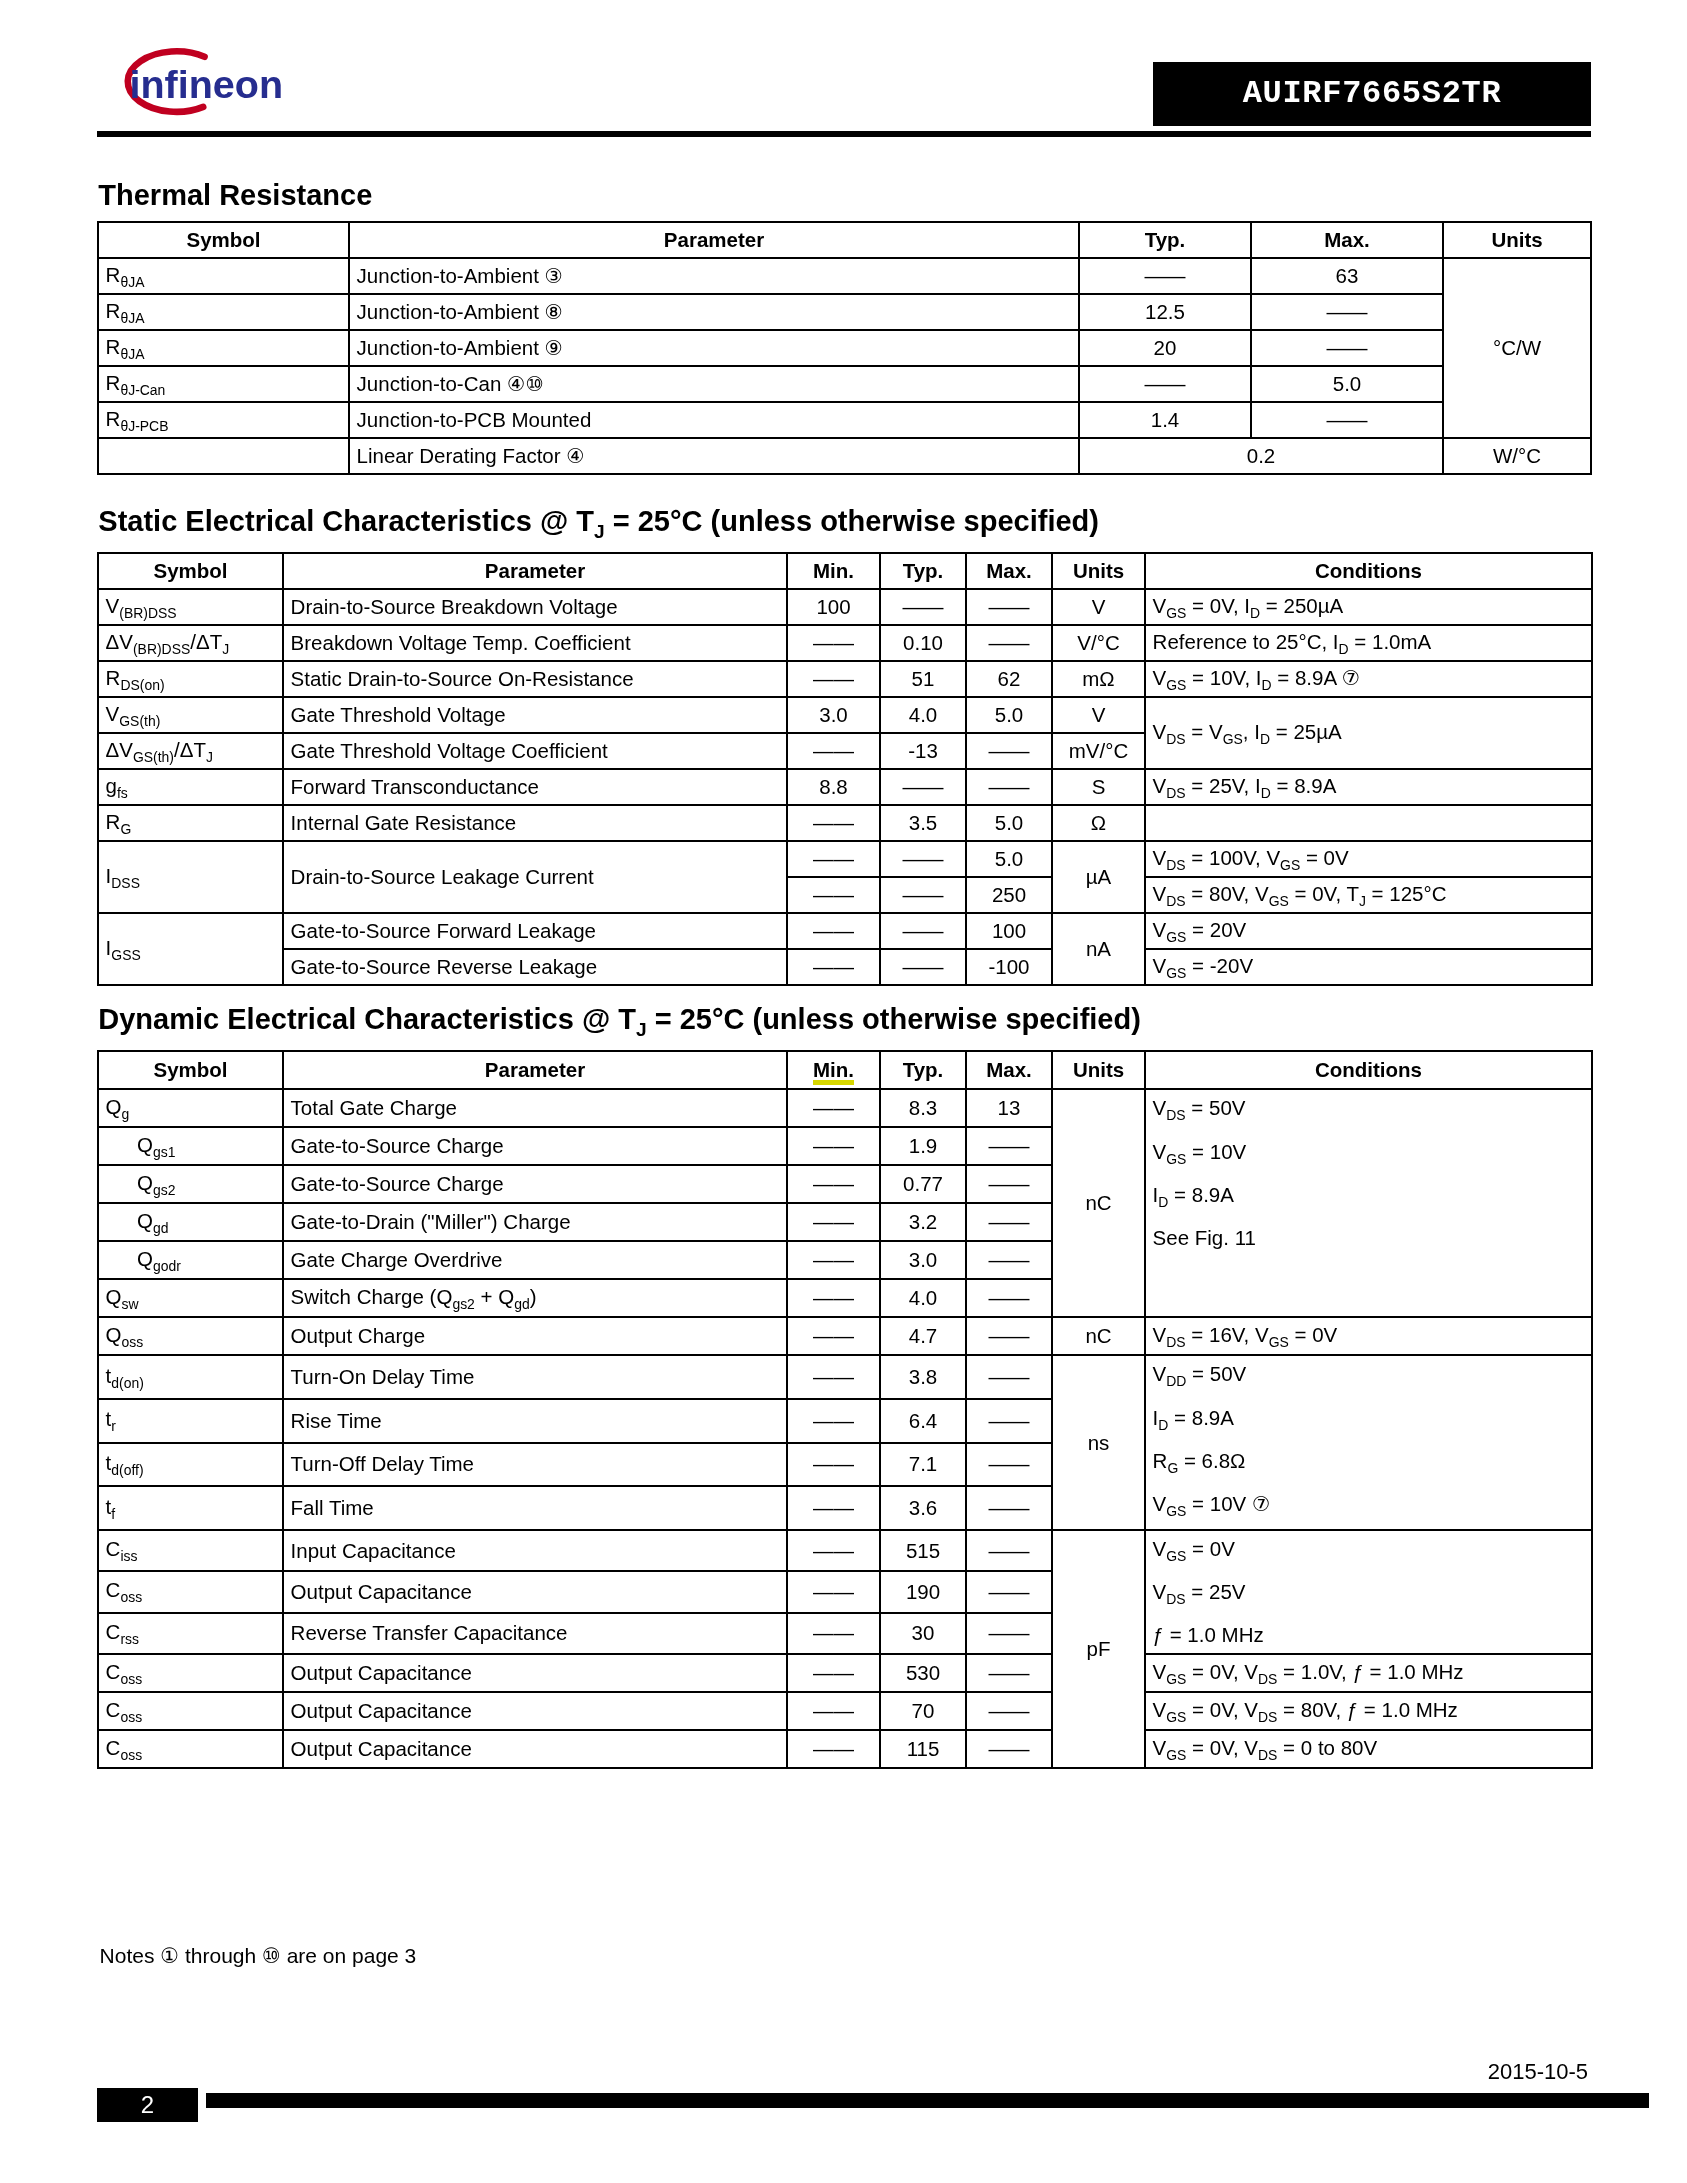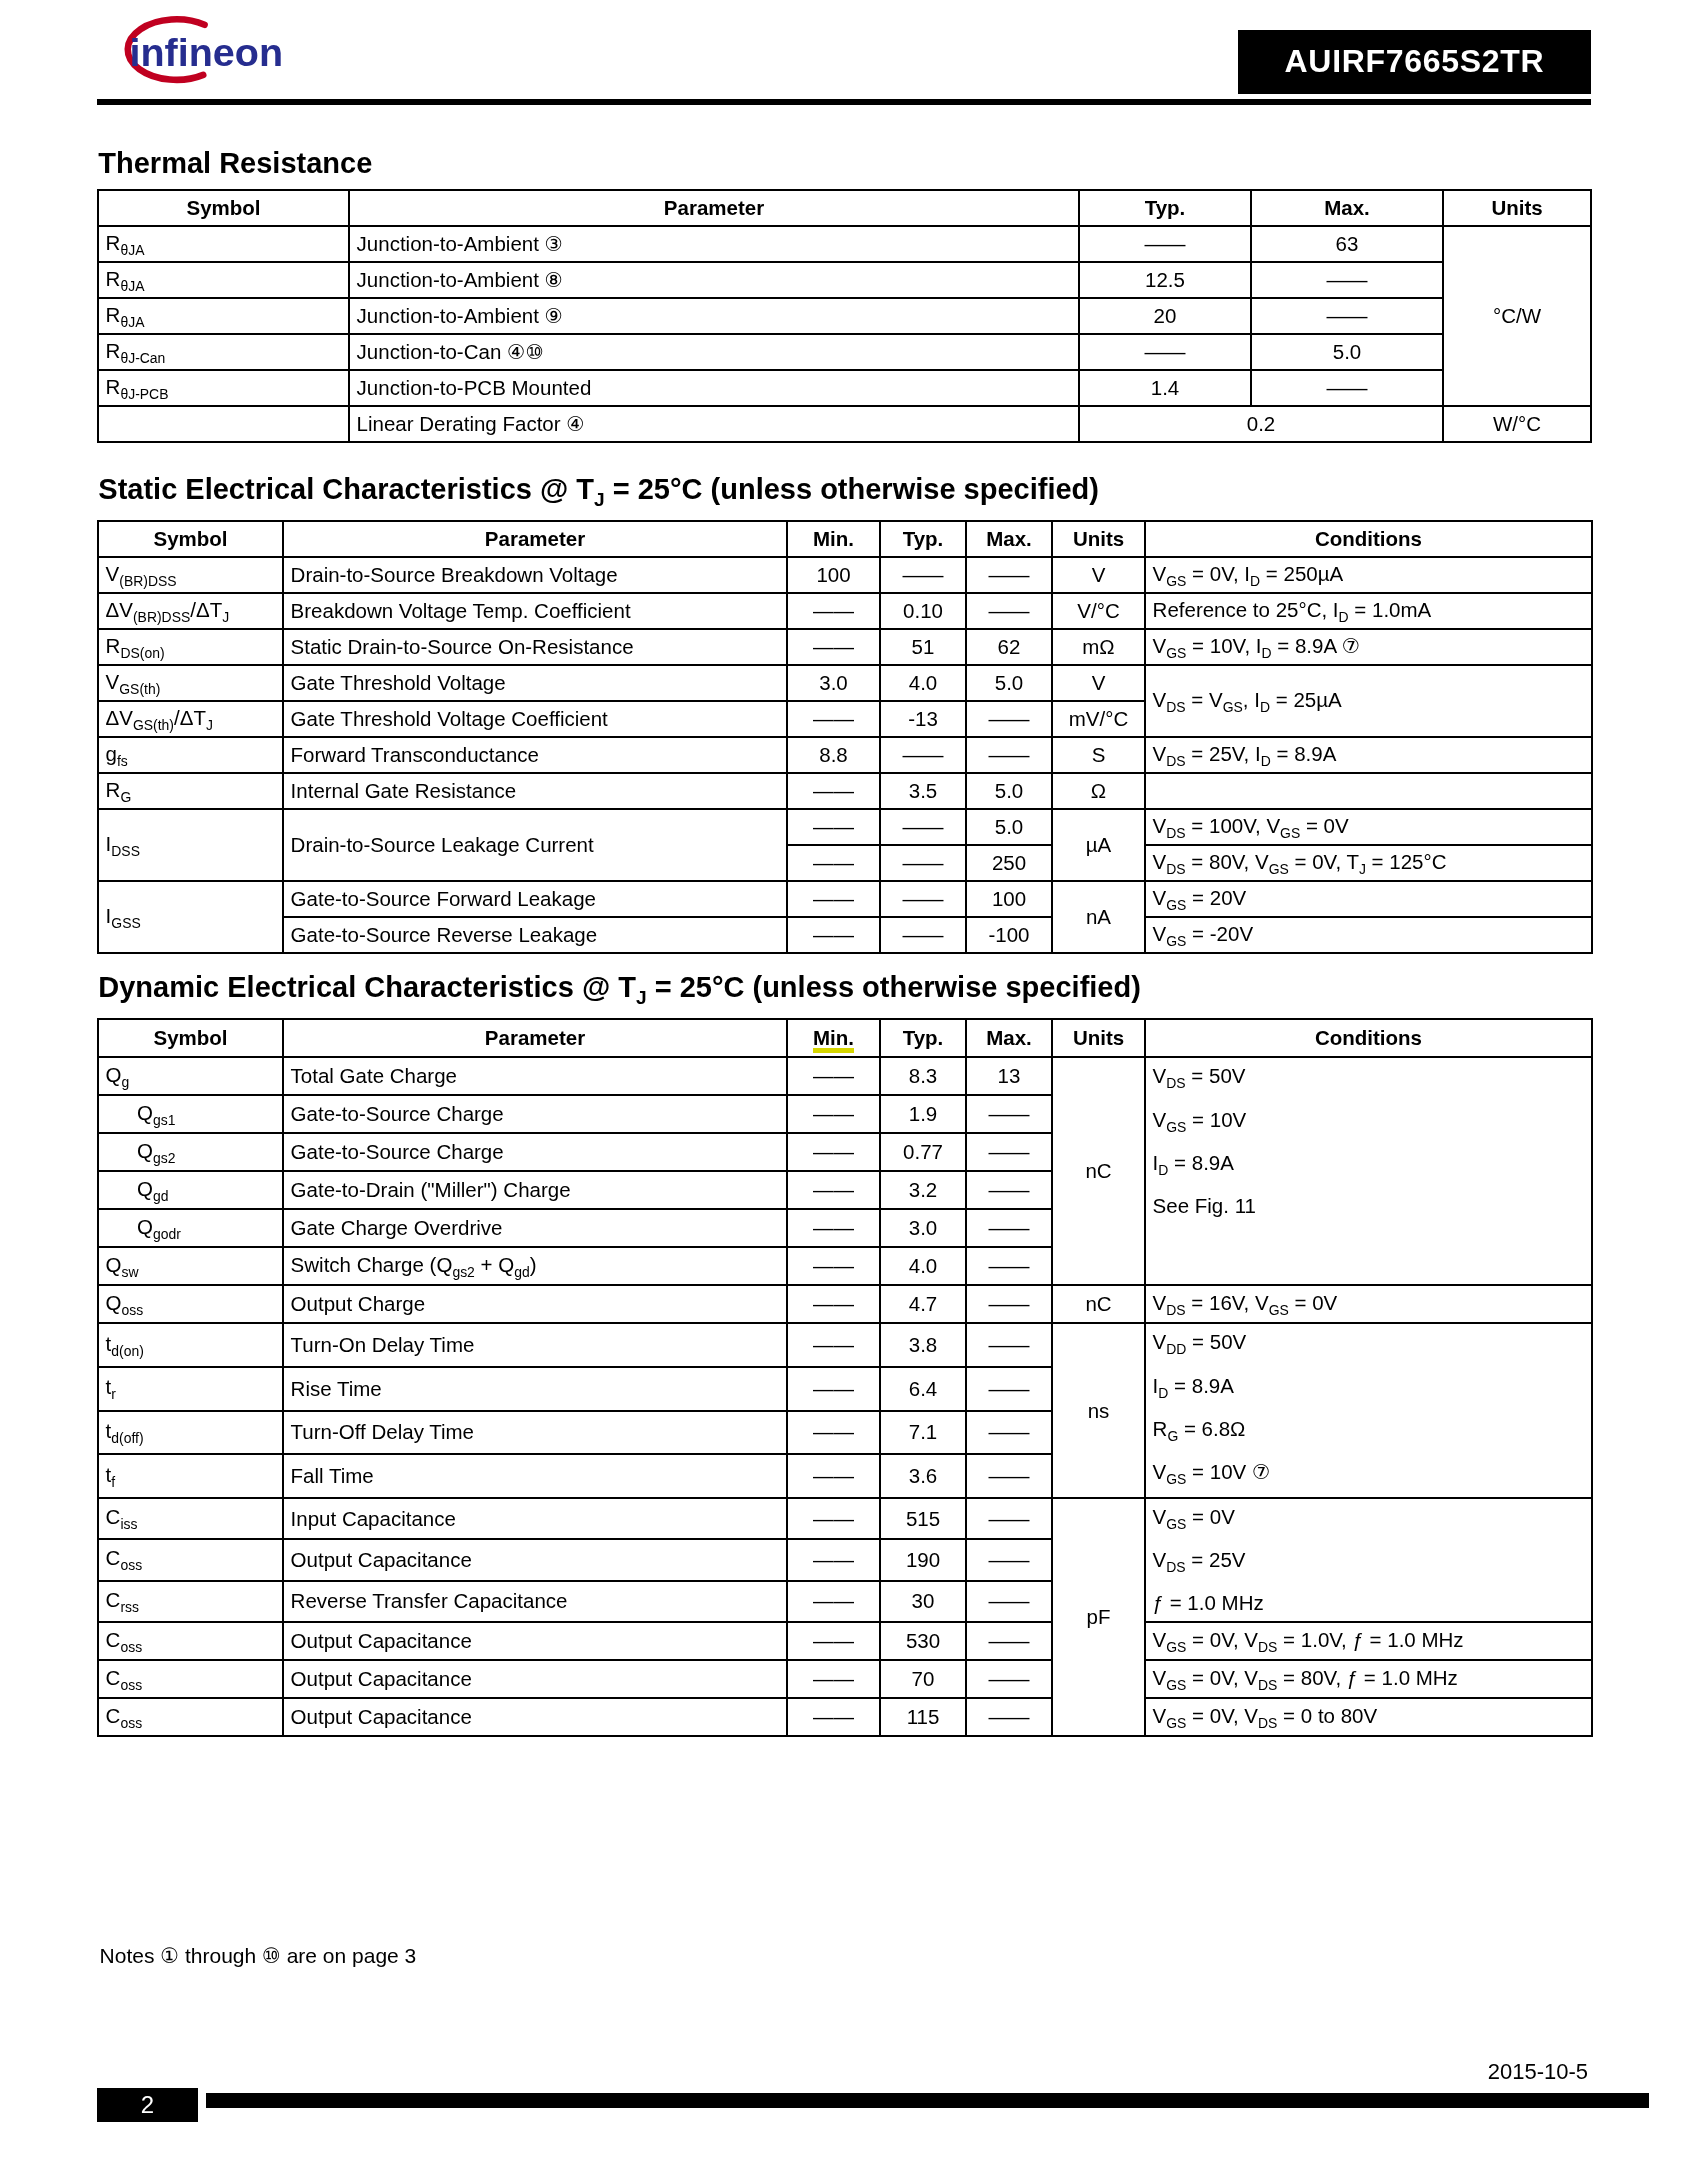--- a/index.html
+++ b/index.html
@@ -2,25 +2,25 @@
 <html style="font-size:10.6px"><head>
 <meta charset="utf-8">
 <style>
   * { box-sizing: border-box; margin: 0; padding: 0; }
   html, body { background: #ffffff; }
   body { font-family: "Liberation Sans", "DejaVu Sans", sans-serif; color: #000; }
   .page { position: relative; width: 1687px; height: 2183px; background: #fff; overflow: hidden; }
   .content { position: absolute; left: 97px; top: 0; width: 1494px; }
 
   
-  .hdr { position: relative; height: 105px; }
+  .hdr { position: relative; height: 105px; margin-top: 32px; }
   .hdr-rule { position: absolute; left: 0; right: 0; bottom: 0; height: 6px; background: #000; }
   .logo { position: absolute; left: 6.6px; top: 13.2px; }
-  .part-box { position: absolute; right: 0; bottom: 11.2px; width: 353px; height: 64px; background: #000; color: #fff;
-              display: flex; align-items: center; justify-content: center; font-size: 32px; font-weight: bold; letter-spacing: 0.7px; }
+  .part-box { position: absolute; right: 0; bottom: 11.2px; width: 438px; height: 64px; background: #000; color: #fff;
+              display: flex; align-items: center; justify-content: center; font-size: 32px; font-weight: bold; letter-spacing: 0.7px; font-family: Liberation Mono, monospace; }
 
   
   .sec-title { font-weight: bold; font-size: 29px; }
   .t1 { margin: 42px 0 9.3px 1.3px; }
   .t2 { margin: 30px 0 9.3px 1.3px; }
   .t3 { margin: 17px 0 9.3px 1.3px; }
   .sec-title sub { font-size: 66%; }
 
   
   table.tbl { border-collapse: collapse; width: 100%; table-layout: fixed; font-size: 20.5px; }

